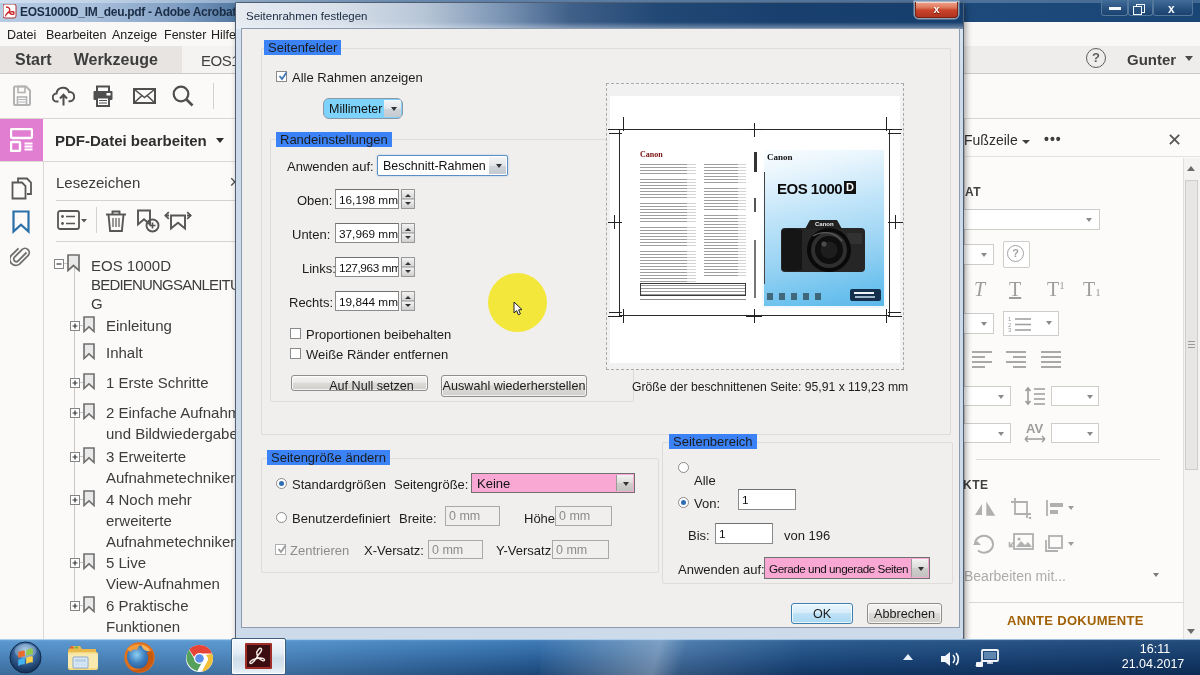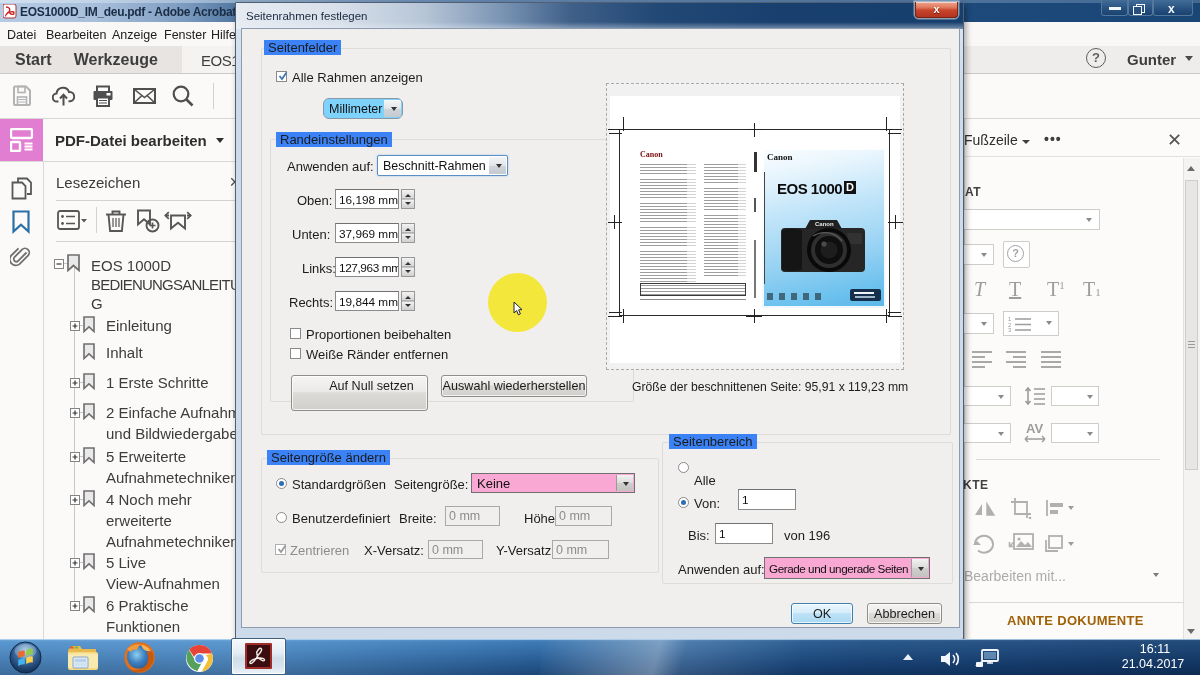--- a/index.html
+++ b/index.html
@@ -184,21 +184,21 @@
 <div class="bm" style="left:106px;top:404px;">2 Einfache Aufnahme</div>
 <div class="bm" style="left:106px;top:425px;">und Bildwiedergabe</div>
 <div class="ab" style="left:79px;top:456px;width:4px;height:1px;background:#c9c6c3;"></div>
 <svg class="ab" style="left:70px;top:452px;" width="10" height="10">
     <rect x="0.5" y="0.5" width="9" height="9" fill="#fff" stroke="#848484"></rect>
     <path d="M2.5 5h5M5 2.5v5" stroke="#333" stroke-width="1.2"></path>
   </svg>
 <svg class="ab" style="left:83px;top:447px;" width="12" height="17">
     <path d="M1 1h10v14.5l-5-4.6l-5 4.6z" fill="#e9e9e9" stroke="#6f6f6f" stroke-width="1.6"></path>
   </svg>
-<div class="bm" style="left:106px;top:448px;">5 Erweiterte</div>
+<div class="bm" style="left:106px;top:448px;">3 Erweiterte</div>
 <div class="bm" style="left:106px;top:469px;">Aufnahmetechniken</div>
 <div class="ab" style="left:79px;top:499px;width:4px;height:1px;background:#c9c6c3;"></div>
 <svg class="ab" style="left:70px;top:495px;" width="10" height="10">
     <rect x="0.5" y="0.5" width="9" height="9" fill="#fff" stroke="#848484"></rect>
     <path d="M2.5 5h5M5 2.5v5" stroke="#333" stroke-width="1.2"></path>
   </svg>
 <svg class="ab" style="left:83px;top:490px;" width="12" height="17">
     <path d="M1 1h10v14.5l-5-4.6l-5 4.6z" fill="#e9e9e9" stroke="#6f6f6f" stroke-width="1.6"></path>
   </svg>
 <div class="bm" style="left:106px;top:491px;">4 Noch mehr</div>
@@ -375,21 +375,21 @@
     <div class="spin" style="left:159px;top:228px;"></div>
     <div class="lb" style="left:47px;top:266px;">Rechts:</div>
     <div class="fld" style="left:93px;top:262px;width:64px;height:20px;">19,844 mm</div>
     <div class="spin" style="left:159px;top:262px;"></div>
 
     <div class="cbx" style="left:48px;top:299px;"></div>
     <div class="lb" style="left:64px;top:298px;">Proportionen beibehalten</div>
     <div class="cbx" style="left:48px;top:319px;"></div>
     <div class="lb" style="left:64px;top:318px;">Weiße Ränder entfernen</div>
 
-    <div class="btn" style="left:49px;top:346px;width:137px;height:36px;line-height:21px;padding-left:24px;">Auf Null setzen</div>
+    <div class="btn" style="left:49px;top:346px;width:137px;height:16px;line-height:21px;padding-left:24px;">Auf Null setzen</div>
     <div class="btn" style="left:199px;top:346px;width:146px;height:22px;line-height:21px;">Auswahl wiederherstellen</div>
 
     <div id="preview" class="ab" style="left:364px;top:54px;width:298px;height:287px;background:#f1f1f1;border:1px dashed #a9a9a9;box-sizing:border-box;">
       <div class="ab" style="left:3px;top:12px;width:290px;height:267px;background:#fff;"></div>
       <div class="ab" style="left:12px;top:45px;width:271px;height:187px;border:1px solid #2a2a2a;box-sizing:border-box;"></div>
 
       <div class="ab" style="left:1px;top:45px;width:14px;height:1px;background:#222;"></div>
       <div class="ab" style="left:16px;top:33px;width:1px;height:14px;background:#222;"></div>
       <div class="ab" style="left:2px;top:49px;width:13px;height:1px;background:#222;"></div>
       <div class="ab" style="left:281px;top:45px;width:14px;height:1px;background:#222;"></div>

